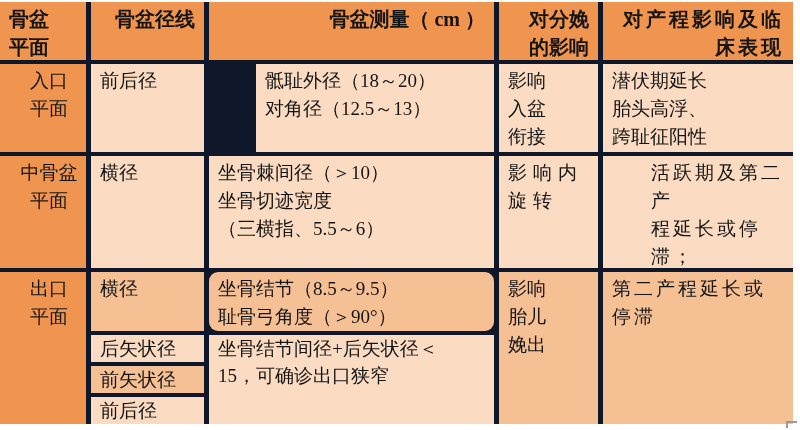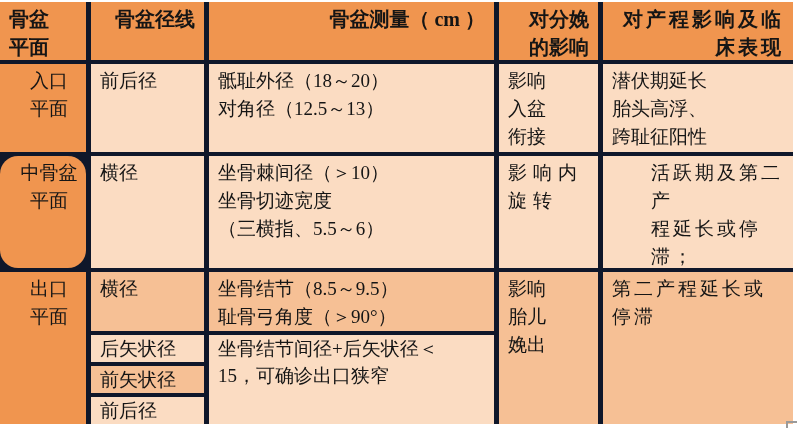--- a/index.html
+++ b/index.html
@@ -53,51 +53,51 @@
     <div class="cell dark hdr" style="grid-column:2;grid-row:1;">骨盆径线</div>
     <div class="cell dark hdr" style="grid-column:4;grid-row:1;">对分娩
 的影响</div>
     <div class="cell dark hdr" style="grid-column:3;grid-row:1;">骨盆测量（ cm ）</div>
     <div class="cell dark hdr ls" style="grid-column:5;grid-row:1;">对产程影响及临
 床表现</div>
 
     <div class="cell dark c1" style="grid-column:1;grid-row:2;">入口
 平面</div>
     <div class="cell light" style="grid-column:2;grid-row:2;">前后径</div>
-    <div class="cell light" style="grid-column:3;grid-row:2;">骶耻外径（18～20）
+    <div class="cell light" style="grid-column:3;grid-row:2;margin-left:47px;">骶耻外径（18～20）
 对角径（12.5～13）</div>
     <div class="cell light" style="grid-column:4;grid-row:2;">影响
 入盆
 衔接</div>
     <div class="cell light" style="grid-column:5;grid-row:2;">潜伏期延长
 胎头高浮、
 跨耻征阳性</div>
 
-    <div class="cell dark c1" style="grid-column:1;grid-row:3;border-radius:18px;">中骨盆
+    <div class="cell dark c1" style="grid-column:1;grid-row:3;">中骨盆
 平面</div>
     <div class="cell light" style="grid-column:2;grid-row:3;">横径</div>
     <div class="cell light" style="grid-column:3;grid-row:3;">坐骨棘间径（＞10）
 坐骨切迹宽度
 （三横指、5.5～6）</div>
     <div class="cell light ls-wide" style="grid-column:4;grid-row:3;">影响内
 旋转</div>
     <div class="cell light ls" style="grid-column:5;grid-row:3;padding-left:48px;">活跃期及第二产
 程延长或停滞；
 持续性枕横位、枕
 后位</div>
 
     <div class="cell dark c1" style="grid-column:1;grid-row:4 / span 4;">出口
 平面</div>
 
     <div class="cell medium" style="grid-column:2;grid-row:4;">横径</div>
     <div class="cell light slim" style="grid-column:2;grid-row:5;">后矢状径</div>
     <div class="cell medium slim" style="grid-column:2;grid-row:6;">前矢状径</div>
     <div class="cell light slim" style="grid-column:2;grid-row:7;">前后径</div>
 
-    <div class="cell medium" style="grid-column:3;grid-row:4;">坐骨结节（8.5～9.5）
+    <div class="cell medium" style="grid-column:3;grid-row:4;border-radius:9px;">坐骨结节（8.5～9.5）
 耻骨弓角度（＞90°）</div>
     <div class="cell light slim" style="grid-column:3;grid-row:5 / span 3;">坐骨结节间径+后矢状径＜
 15，可确诊出口狭窄</div>
 
     <div class="cell medium" style="grid-column:4;grid-row:4 / span 4;">影响
 胎儿
 娩出</div>
     <div class="cell medium ls" style="grid-column:5;grid-row:4 / span 4;">第二产程延长或
 停滞</div>
 

